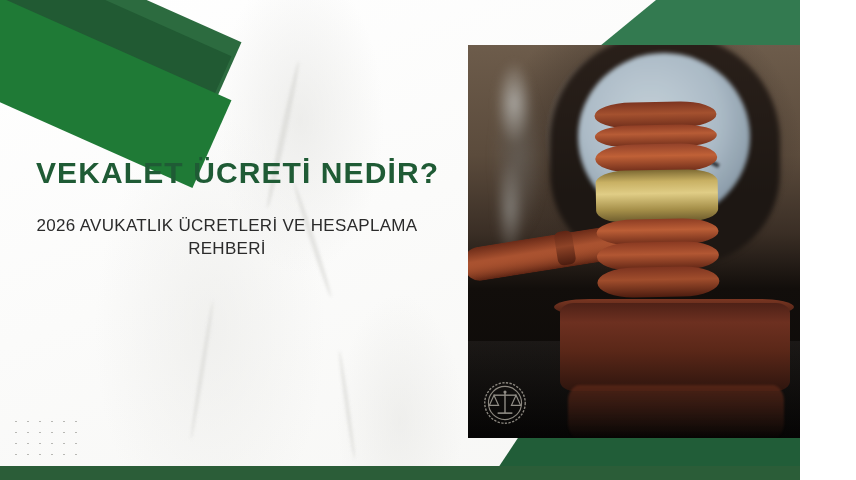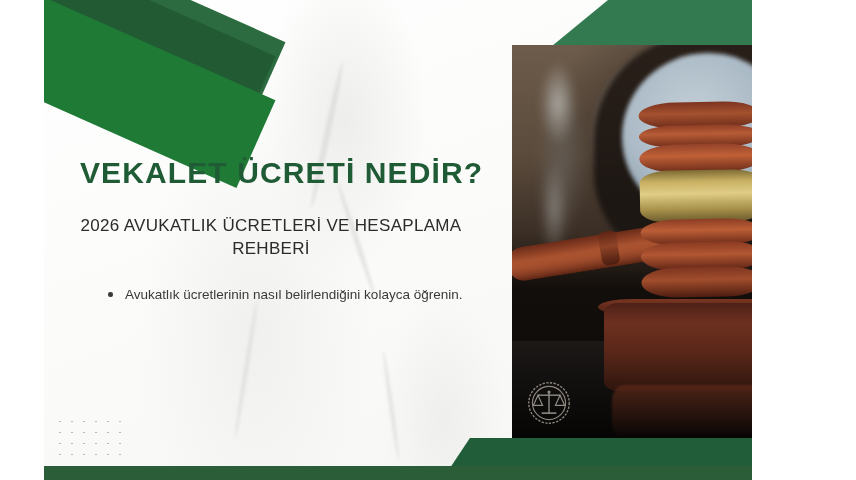--- a/index.html
+++ b/index.html
@@ -4,24 +4,23 @@
 <style>
   * { margin:0; padding:0; box-sizing:border-box; }
   html, body {
     width:856px; height:480px;
     overflow:hidden;
     background:#ffffff;
     font-family:"Liberation Sans", sans-serif;
   }
   #slide {
     position:relative;
-    width:708px; height:480px;
+    width:800px; height:480px;
     background:#fde047;
     overflow:hidden;
-    margin-left:44px;
   }
 
   
   .marble {
     position:absolute; inset:0;
     background:
       radial-gradient(ellipse 120px 220px at 300px 120px, rgba(225,225,222,.55) 0%, rgba(255,255,255,0) 70%),
       radial-gradient(ellipse 160px 300px at 210px 330px, rgba(228,228,225,.45) 0%, rgba(255,255,255,0) 72%),
       radial-gradient(ellipse 90px 180px at 400px 420px, rgba(224,224,221,.40) 0%, rgba(255,255,255,0) 70%),
       linear-gradient(160deg,#ffffff 0%,#fbfbfa 45%,#f6f6f4 100%);
@@ -276,21 +275,20 @@
   <div class="tl-bright"></div>
 
   <div class="tr-wedge"></div>
 
   <div class="text-col">
     <h1 class="headline">VEKALET ÜCRETİ NEDİR?</h1>
 
     <h2 class="subhead">2026 AVUKATLIK ÜCRETLERİ VE HESAPLAMA REHBERİ</h2>
 
     <ul class="bullets">
-      <li>Avukatlık ücretlerinin nasıl belirlendiğini kolayca öğrenin.</li>
     </ul>
   </div>
 
   <div class="photo">
     <div class="photo-bg"></div>
     <div class="statue"></div>
     <div class="clock-body"></div>
     <div class="clock-face"></div>
     <div class="clock-hand" style="left:196px;top:90px;width:46px;height:5px;transform:rotate(-36deg);"></div>
     <div class="clock-hand" style="left:196px;top:90px;width:62px;height:4px;transform:rotate(28deg);"></div>

